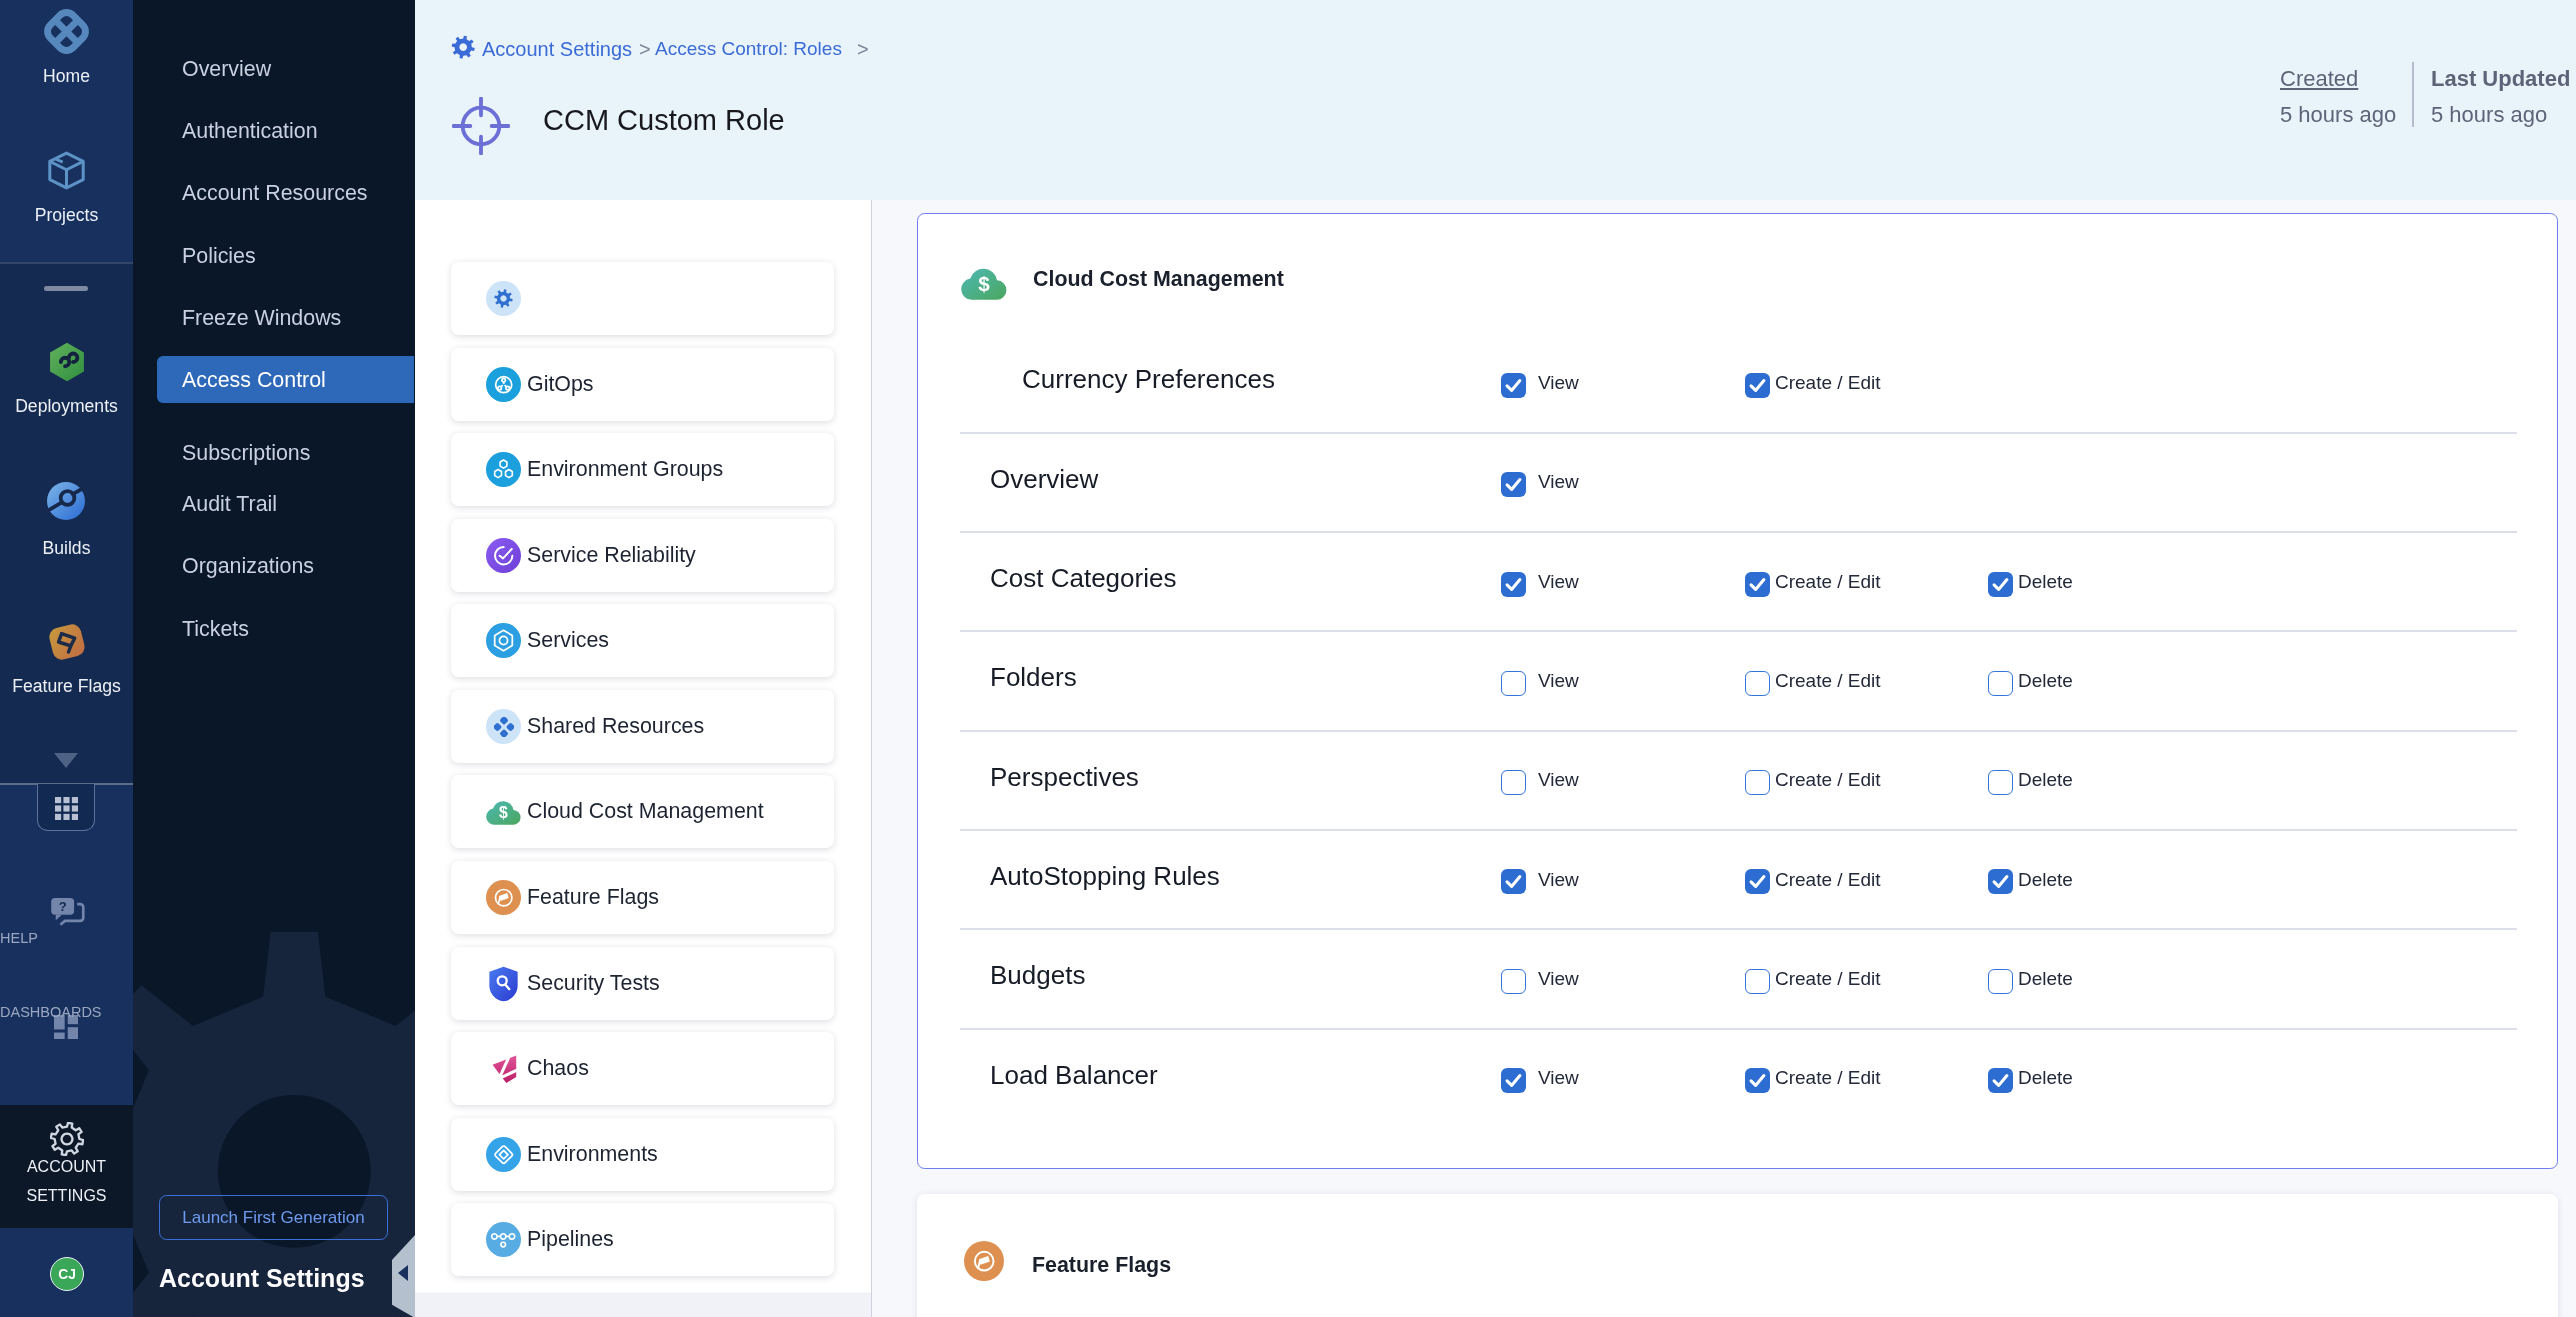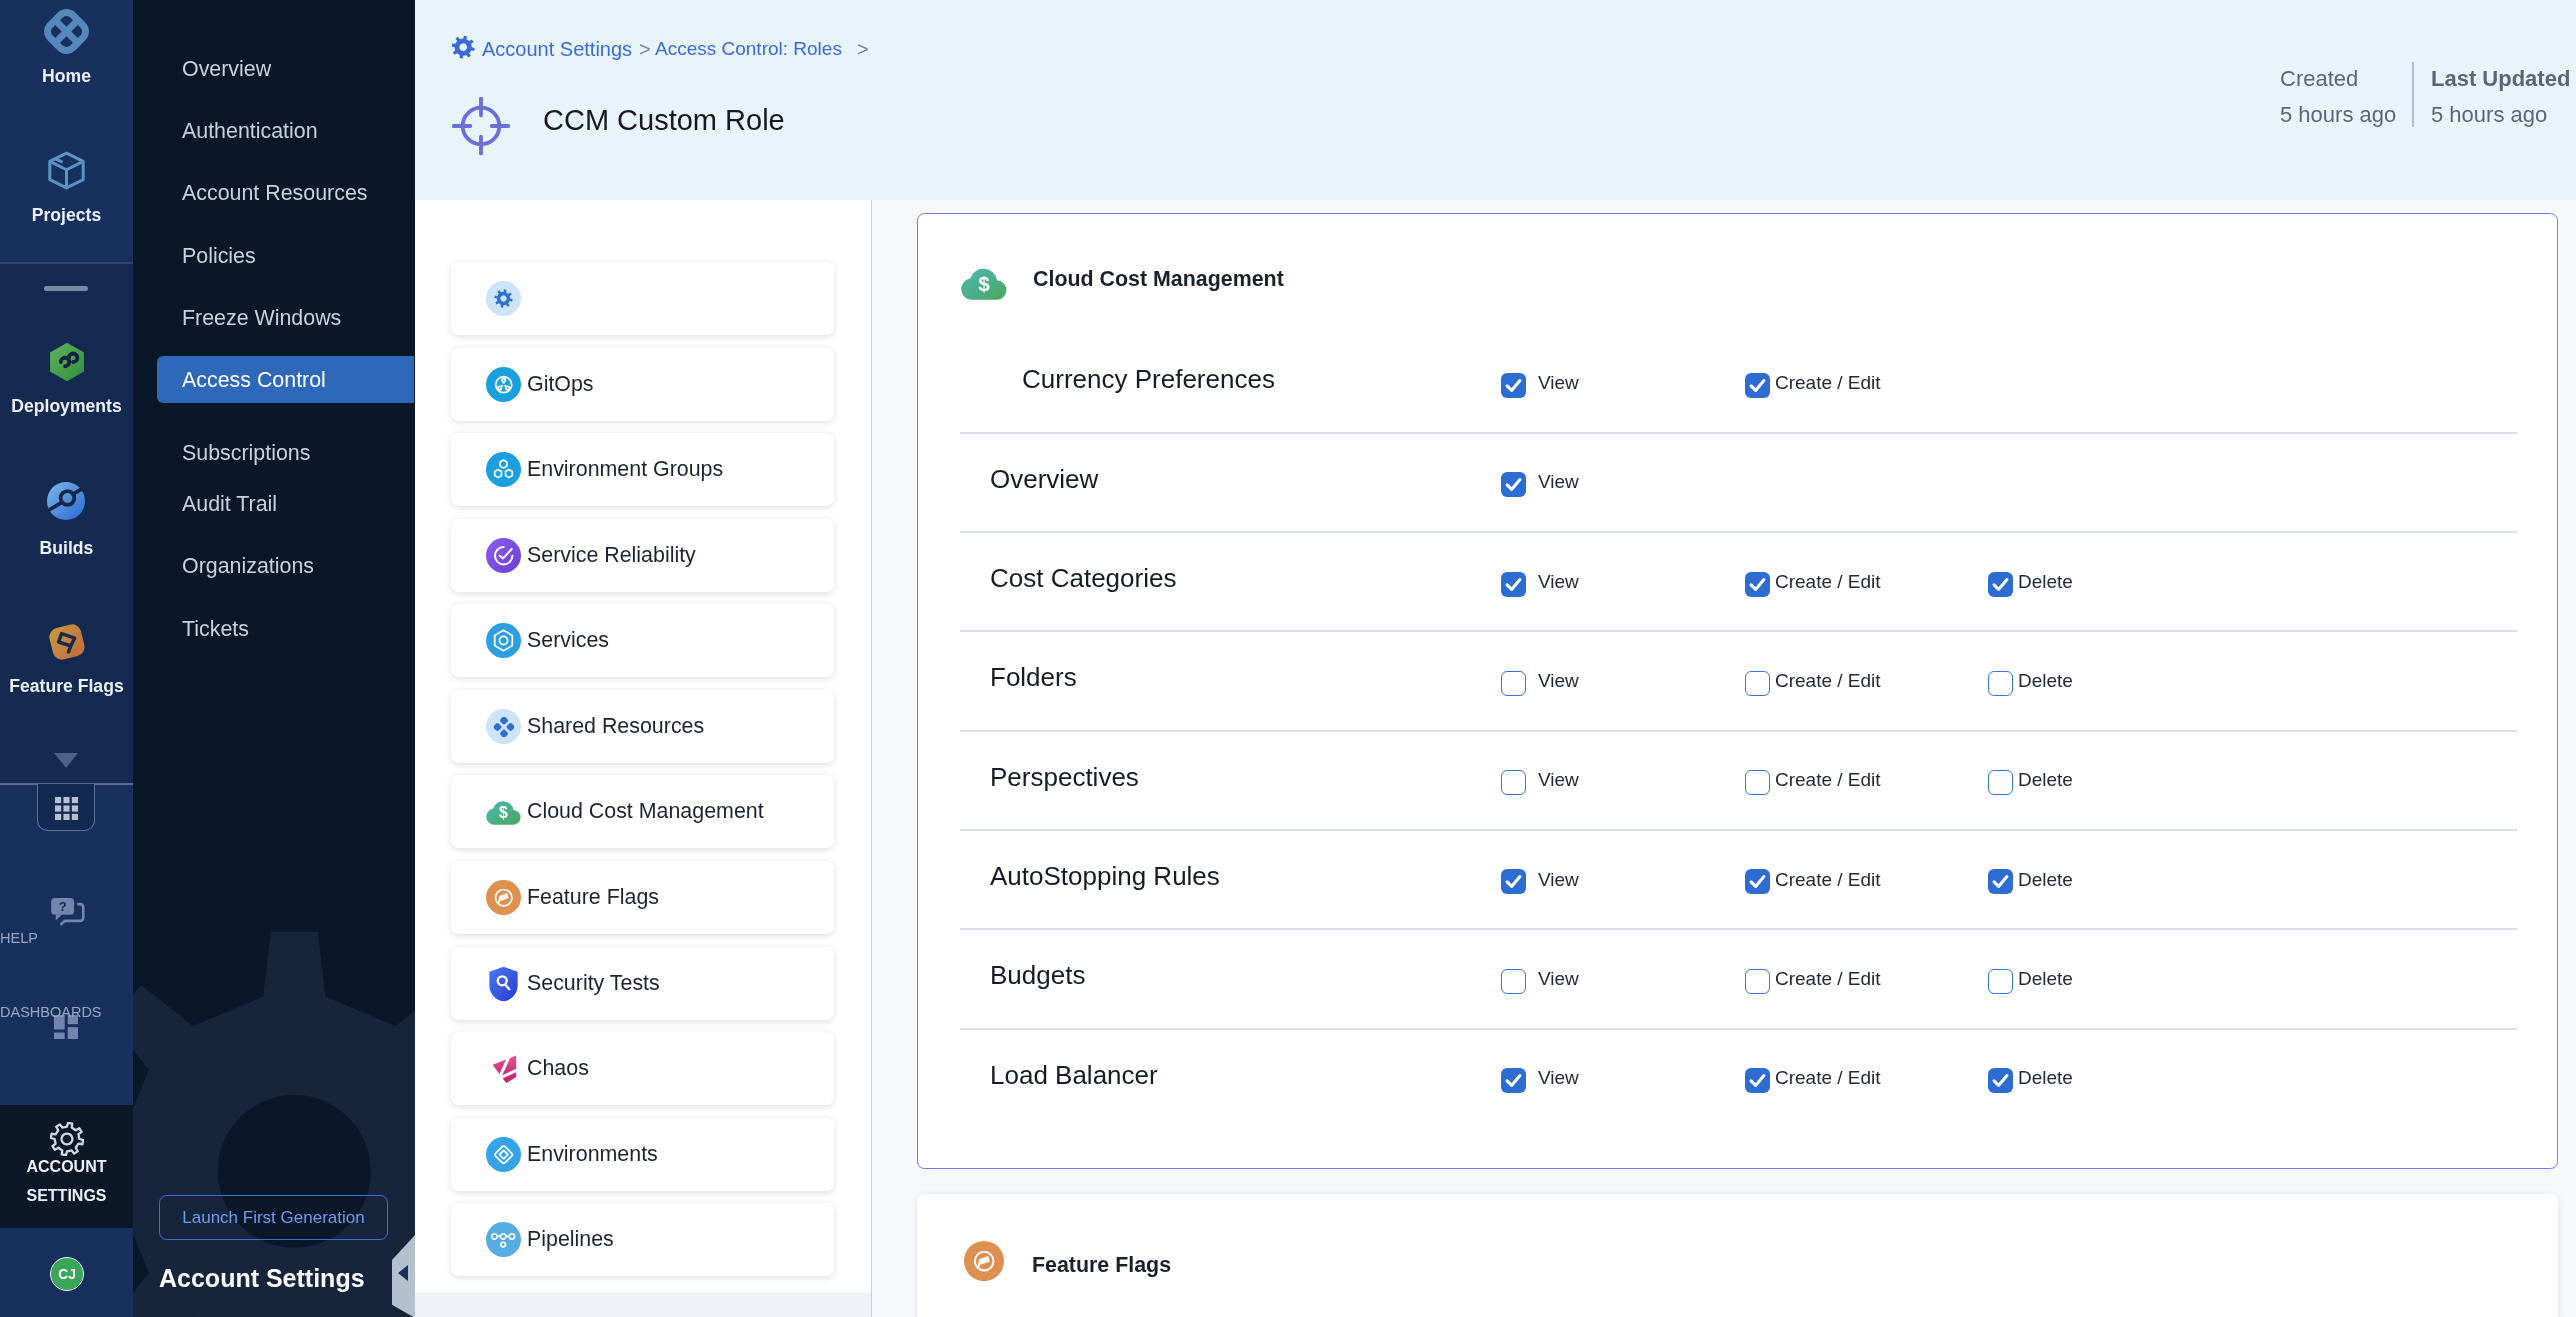--- a/index.html
+++ b/index.html
@@ -3,21 +3,21 @@
 <meta charset="utf-8">
 <style>
 * { margin:0; padding:0; box-sizing:border-box; }
 html,body { width:2576px; height:1318px; overflow:hidden; }
 body { font-family:"Liberation Sans", sans-serif; position:relative; background:#f6f8fc; }
 .abs { position:absolute; }
 .ctr { display:flex; align-items:center; }
 
 #nav1 { position:absolute; left:0; top:0; width:133px; height:1318px; background:#142a50; }
 .n1zone { position:absolute; left:0; width:133px; }
-.n1lab { position:absolute; left:0; width:133px; text-align:center; color:#edf1f7; font-size:17.6px;font-weight:bold; }
+.n1lab { position:absolute; left:0; width:133px; text-align:center; color:#edf1f7; font-size:17.6px; }
 .n1small { position:absolute; left:0; width:133px; text-align:left; color:#9aa7c0; font-size:14.5px; }
 
 #nav2 { position:absolute; left:133px; top:0; width:282px; height:1318px; background:#0a1728; overflow:hidden; }
 .n2item { position:absolute; left:49px; color:#c9d1e0; font-size:21.4px; }
 
 #hdr { position:absolute; left:415px; top:0; width:2161px; height:200px; background:#e9f3fa; }
 
 #leftcol { position:absolute; left:415px; top:200px; width:456px; height:1092px; background:#ffffff; }
 #leftstrip { position:absolute; left:415px; top:1293px; width:456px; height:25px; background:#f0f2f7; }
 #vdiv { position:absolute; left:871px; top:200px; width:1.5px; height:1118px; background:#cdd0dd; }
@@ -181,21 +181,21 @@
   <div class="abs" style="left:442px;top:38px;font-size:20px;color:#7c8698;">&gt;</div>
 
   <svg class="abs" style="left:37px;top:97px;" width="58" height="58" viewBox="0 0 76 76">
     <g stroke="#6b6fd6" stroke-width="5" fill="none" stroke-linecap="round">
       <circle cx="38" cy="38" r="24"></circle>
       <path d="M38 2 L38 24 M38 52 L38 74 M2 38 L24 38 M52 38 L74 38"></path>
     </g>
   </svg>
   <div class="abs" style="left:128px;top:104px;font-size:29px;color:#17191f;">CCM Custom Role</div>
 
-  <div class="abs" style="left:1865px;top:66px;font-size:22px;color:#5d6478;">Created</div>
+  <div class="abs" style="left:1865px;top:66px;font-size:22px;color:#5d6478;text-decoration:underline;">Created</div>
   <div class="abs" style="left:1865px;top:102px;font-size:22px;color:#5d6478;">5 hours ago</div>
   <div class="abs" style="left:1997px;top:62px;width:1.5px;height:65px;background:#b6bccb;"></div>
   <div class="abs" style="left:2016px;top:66px;font-size:22px;color:#5d6478;font-weight:bold;">Last Updated</div>
   <div class="abs" style="left:2016px;top:102px;font-size:22px;color:#5d6478;">5 hours ago</div>
 </div>
 
 <div id="leftcol"></div>
 <div id="leftstrip"></div>
 <div id="vdiv"></div>
 <div id="rightpanel"></div>

